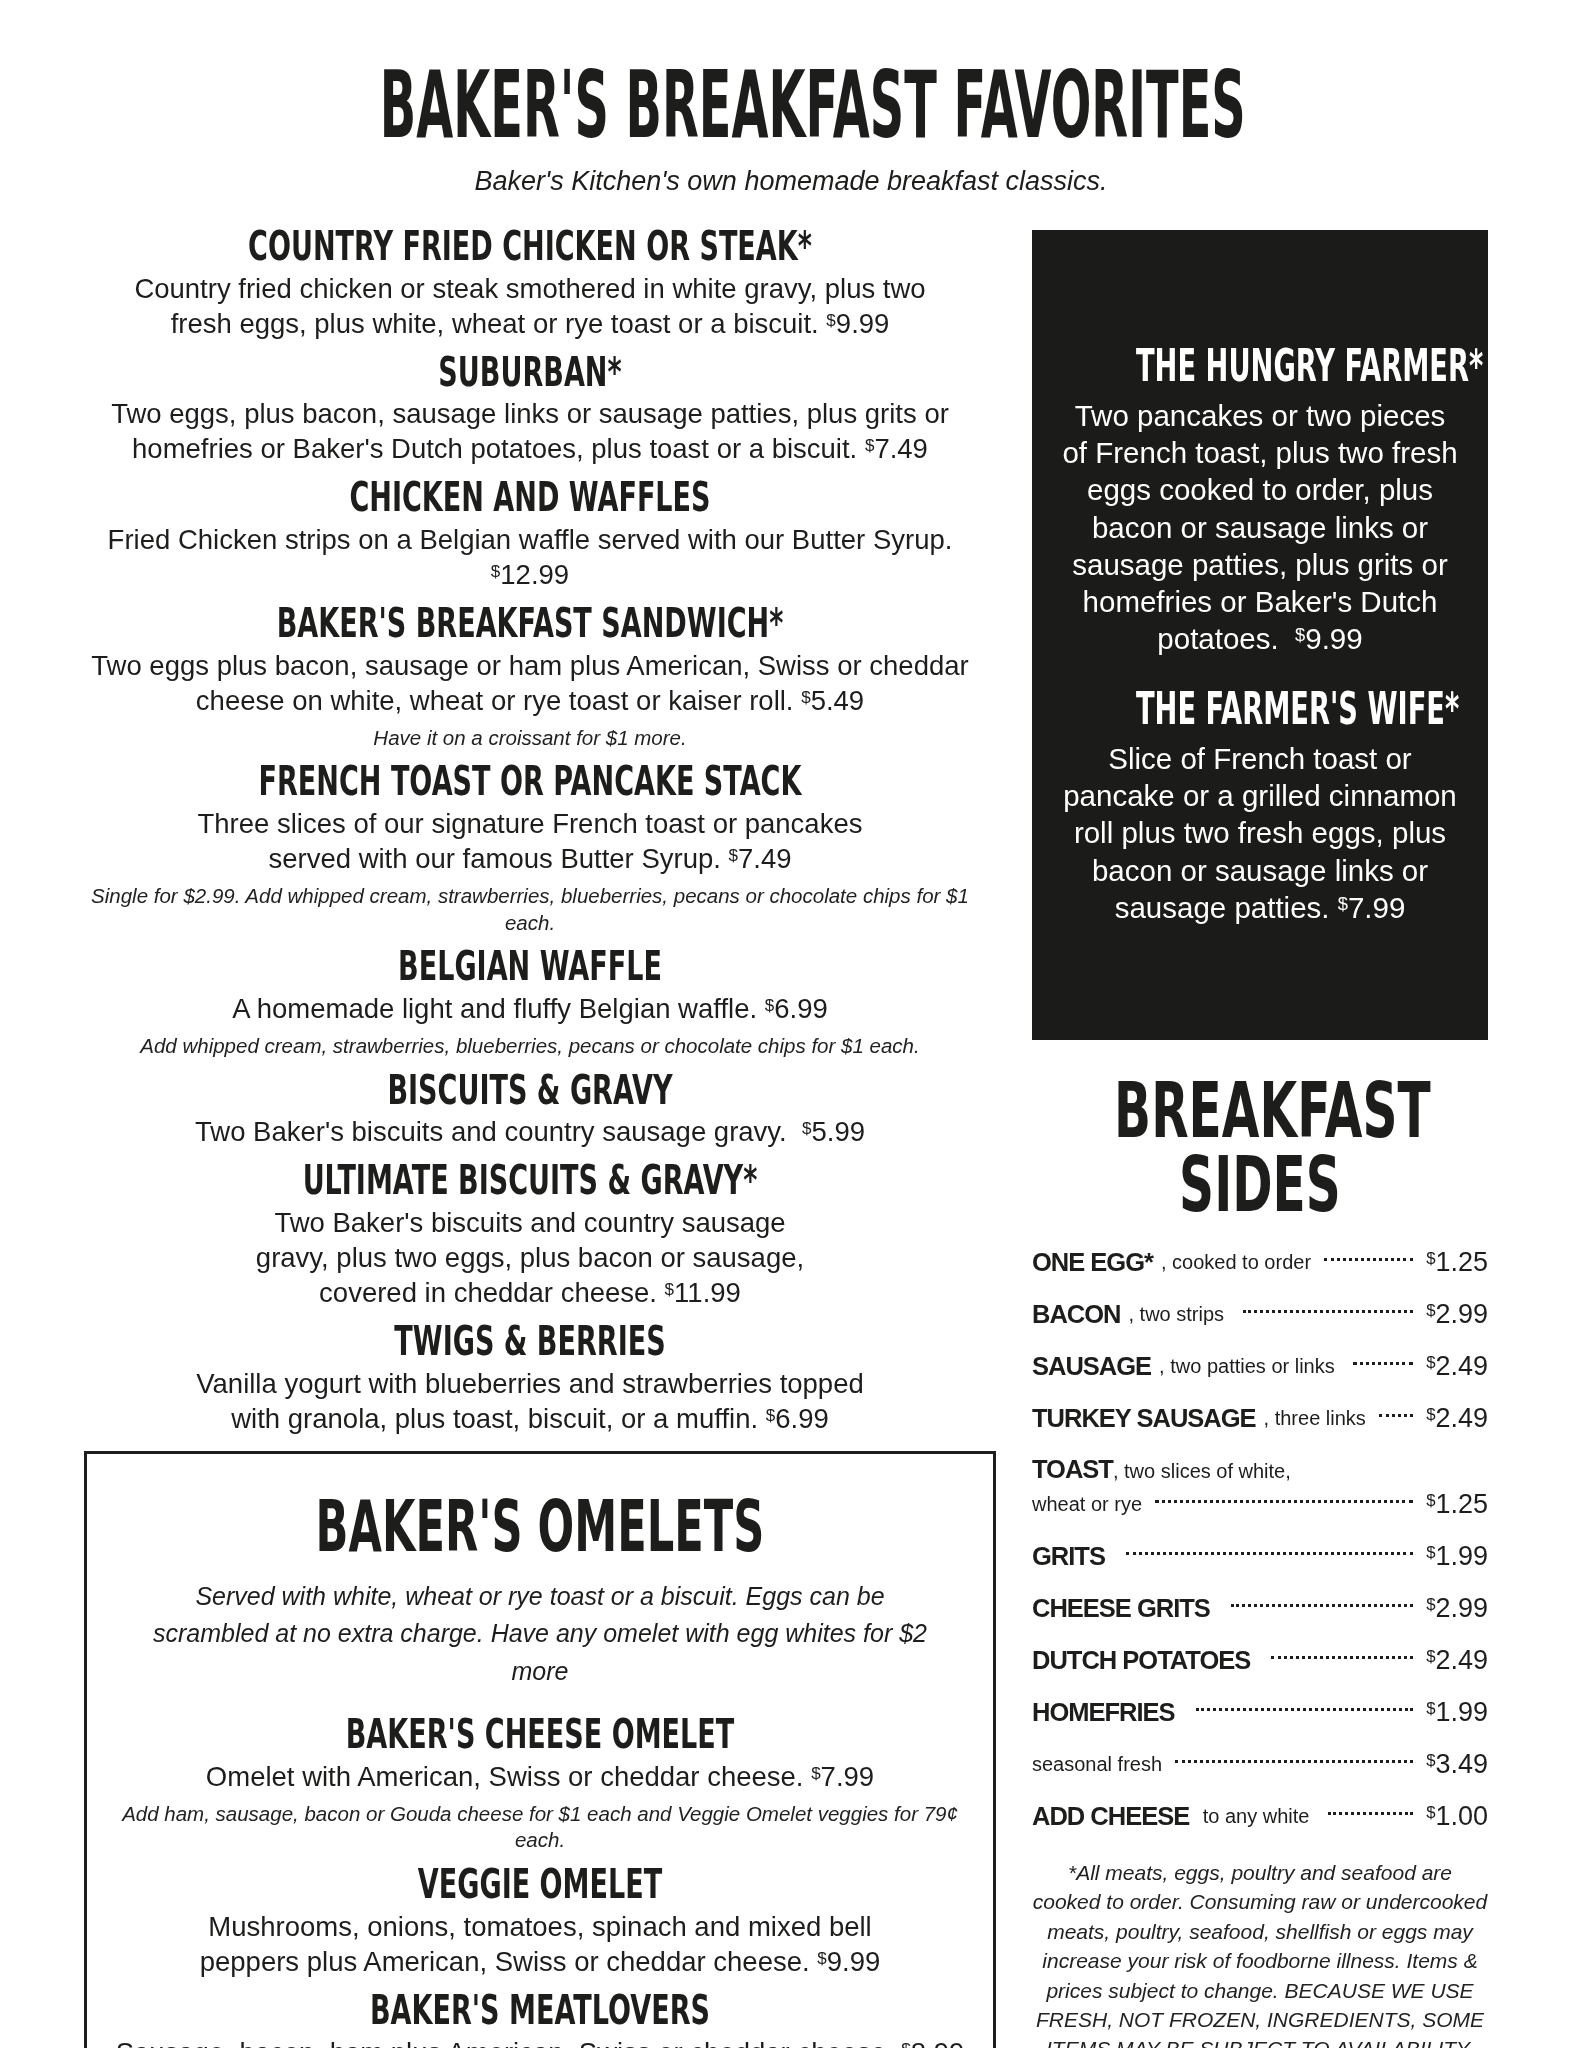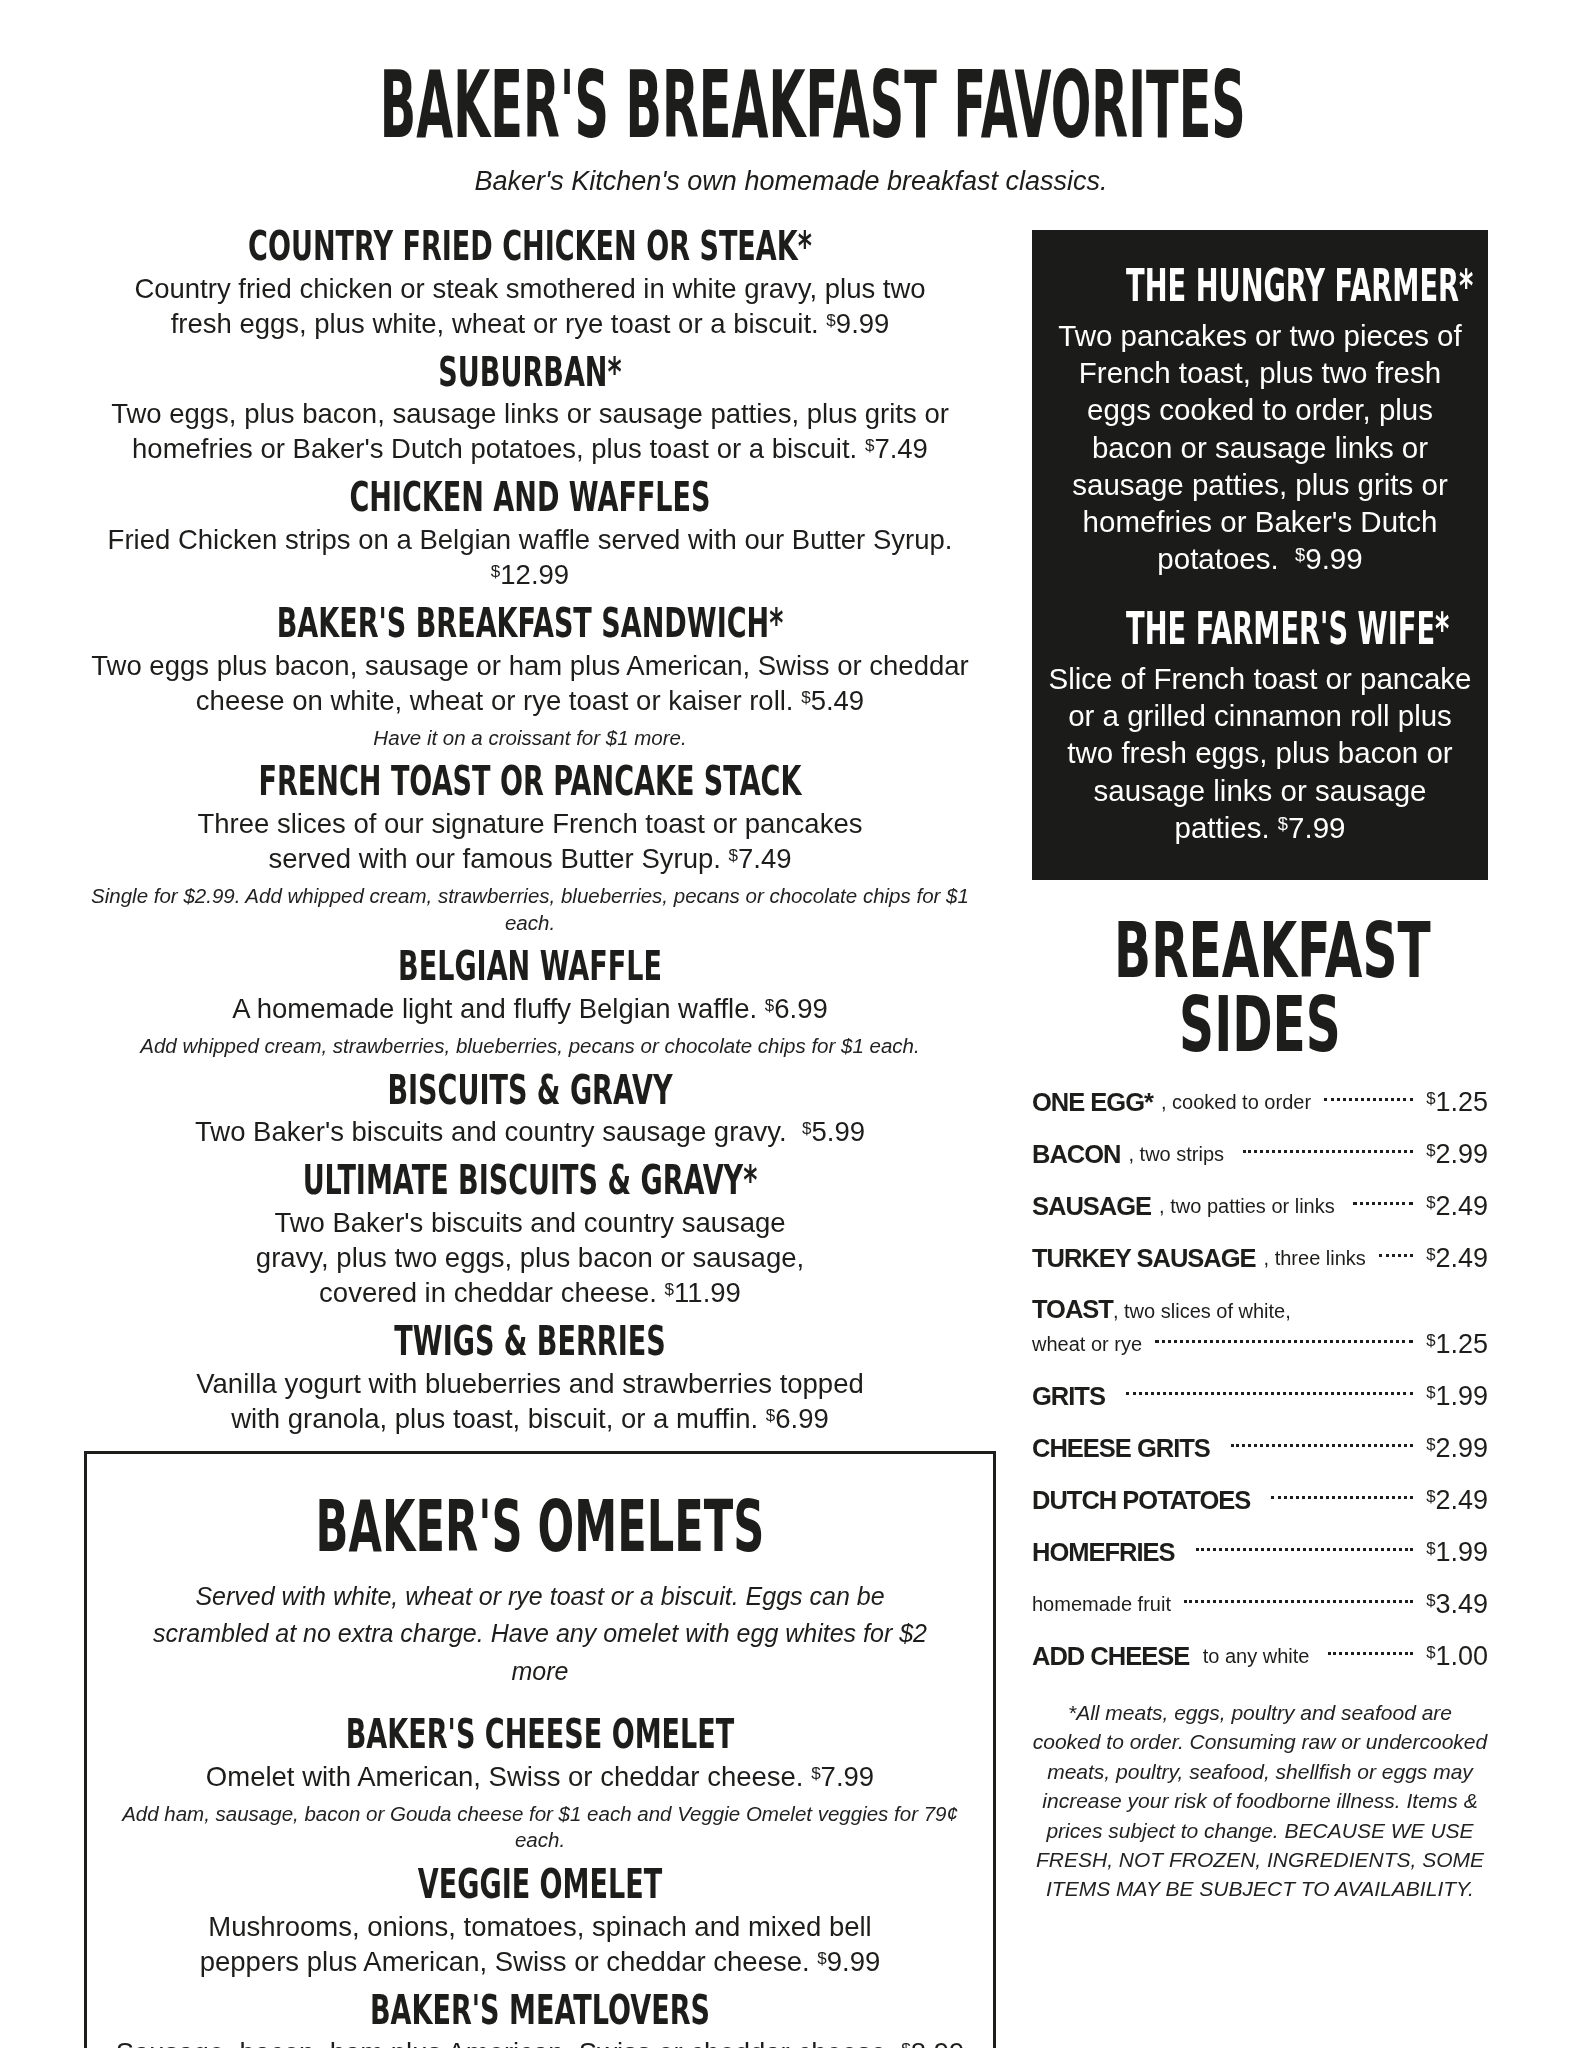--- a/index.html
+++ b/index.html
@@ -26,22 +26,22 @@
   .note{font-size:20.5px;font-style:italic;line-height:1.3;margin:6px auto 0;color:#222;}
   .fav-item{margin-bottom:10px;}
   
   .omelets{margin:14px 0 0 14px;width:858px;border:3px solid #1d1d1b;padding:30px 24px 26px;text-align:center;}
   .o-title{font-size:72px;line-height:1;transform:scaleX(0.60);margin:6px 0 16px;}
   .o-intro{font-size:25px;font-style:italic;line-height:1.5;margin:0 auto 24px;max-width:810px;}
   .o-item{margin-bottom:10px;}
   
   .col-right{position:absolute;left:1032px;top:230px;width:456px;}
   .panel{
-    background:#1b1b19;color:#ffffff;height:650px;box-sizing:border-box;
-    padding:30px 12px;display:flex;flex-direction:column;justify-content:center;
+    background:#1b1b19;color:#ffffff;height:810px;box-sizing:border-box;
+    padding:30px 28px;display:flex;flex-direction:column;justify-content:center;
     text-align:center;
   }
   .panel .h3{font-size:44px;transform:scaleX(0.62);margin:0 0 8px;}
   .p-desc{font-size:29.5px;line-height:1.26;margin:0;}
   .special-gap{height:30px;}
   .sides-title{margin:34px 0 24px;text-align:center;}
   .sides-title .stamp{font-size:76px;line-height:0.98;transform:scaleX(0.64);}
   .side-item{margin-bottom:21px;}
   .side-row{display:flex;align-items:center;gap:8px;}
   .side-l1{margin-bottom:5px;}
@@ -232,21 +232,21 @@
       <div class="side-row">
         <span class="side-name">HOMEFRIES</span>
           <span class="side-desc"></span>
         <span class="leader"></span>
         <span class="sprice"><sup class="d">$</sup><span>1.99</span></span>
       </div>
     </div>
 
     <div class="side-item">
       <div class="side-row">
-        <span class="side-desc">homemade fruit</span>
+        <span class="side-desc">seasonal fresh</span>
         <span class="leader"></span>
         <span class="sprice"><sup class="d">$</sup><span>3.49</span></span>
       </div>
     </div>
 
     <div class="side-item">
       <div class="side-row">
         <span class="side-name">ADD CHEESE</span>
           <span class="side-desc"> to any white </span>
         <span class="leader"></span>

